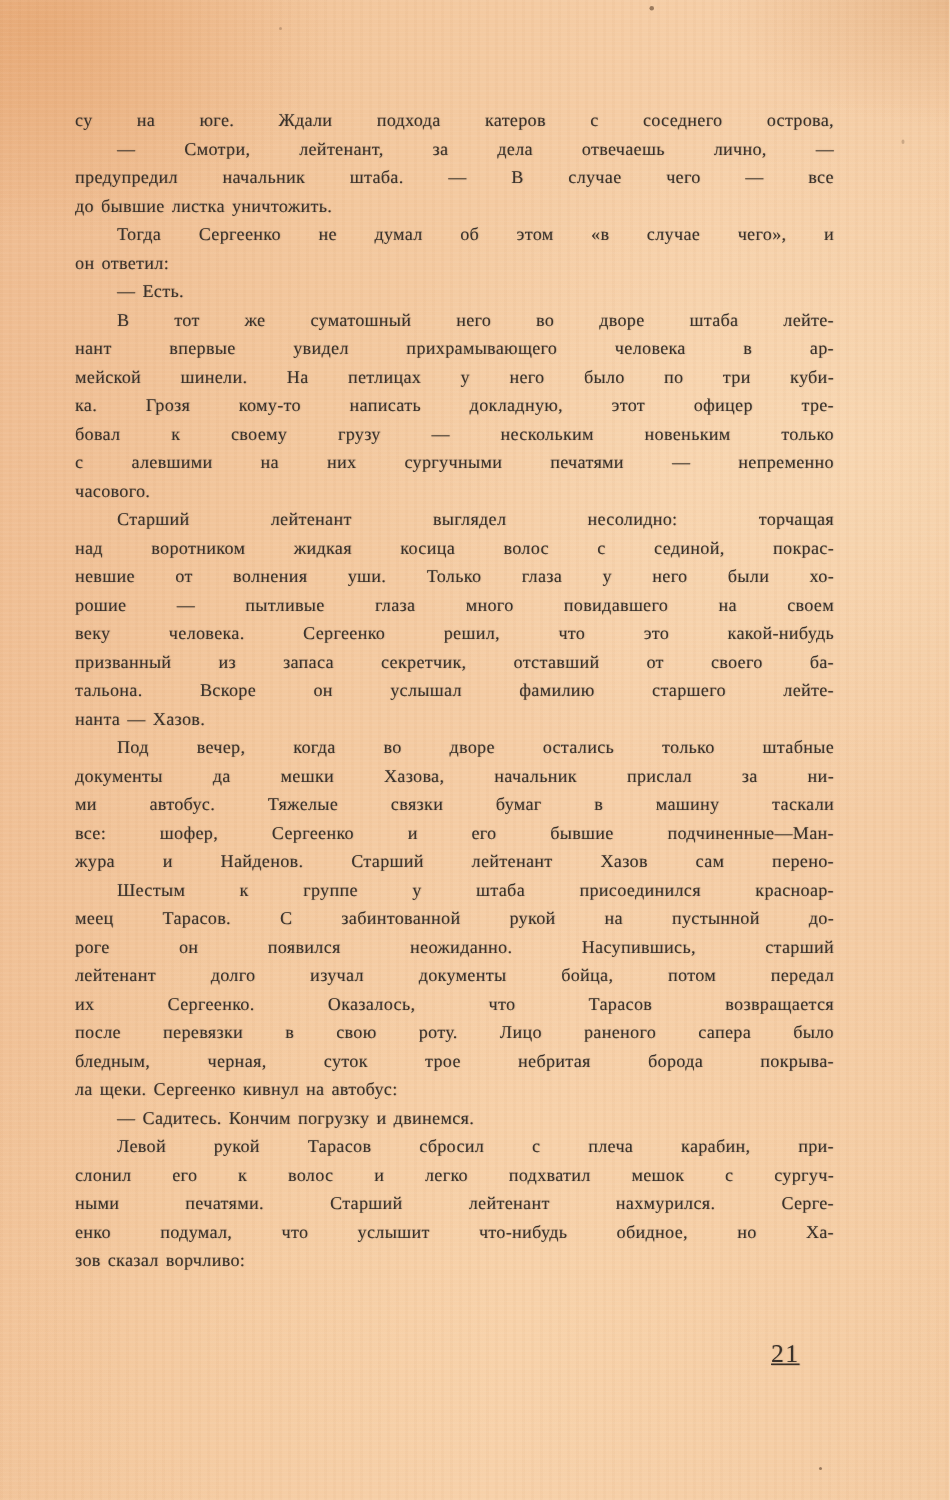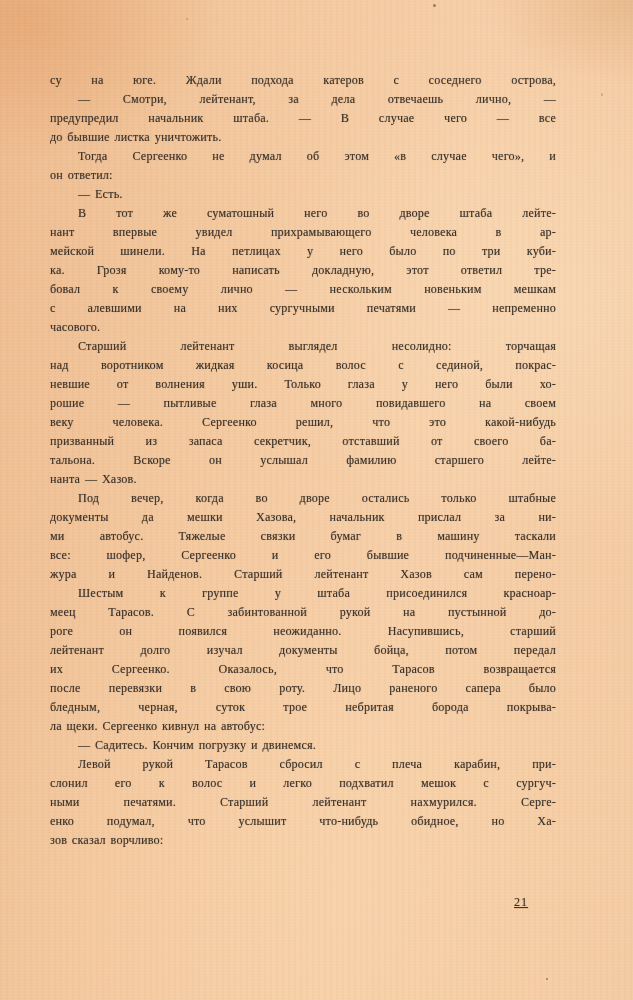--- a/index.html
+++ b/index.html
@@ -63,21 +63,21 @@
     text-shadow: 0.3px 0.3px 0.8px rgba(62,50,40,0.45);
     white-space: normal;
   }
   .line.last { text-align-last: left; }
   .line.indent { text-indent: 28px; }
 
   .page-number {
     position: absolute;
     left: 514px;
     top: 893px;
-    font-size: 12px;
+    font-size: 17px;
     line-height: 19px;
     letter-spacing: 1px;
     color: #3a322b;
     text-shadow: 0.3px 0.3px 0.8px rgba(62,50,40,0.45);
     text-decoration: underline;
   }
 </style>
 </head>
 <body>
 
@@ -100,22 +100,22 @@
         <div class="line indent">Тогда Сергеенко не думал об этом «в случае чего», и</div>
         <div class="line last">он ответил:</div>
       </div>
       <div class="paragraph">
         <div class="line last indent">— Есть.</div>
       </div>
       <div class="paragraph">
         <div class="line indent">В тот же суматошный него во дворе штаба лейте-</div>
         <div class="line">нант впервые увидел прихрамывающего человека в ар-</div>
         <div class="line">мейской шинели. На петлицах у него было по три куби-</div>
-        <div class="line">ка. Грозя кому-то написать докладную, этот ответил тре-</div>
-        <div class="line">бовал к своему лично — нескольким новеньким мешкам</div>
+        <div class="line">ка. Грозя кому-то написать докладную, этот офицер тре-</div>
+        <div class="line">бовал к своему грузу — нескольким новеньким только</div>
         <div class="line">с алевшими на них сургучными печатями — непременно</div>
         <div class="line last">часового.</div>
       </div>
       <div class="paragraph">
         <div class="line indent">Старший лейтенант выглядел несолидно: торчащая</div>
         <div class="line">над воротником жидкая косица волос с сединой, покрас-</div>
         <div class="line">невшие от волнения уши. Только глаза у него были хо-</div>
         <div class="line">рошие — пытливые глаза много повидавшего на своем</div>
         <div class="line">веку человека. Сергеенко решил, что это какой-нибудь</div>
         <div class="line">призванный из запаса секретчик, отставший от своего ба-</div>

